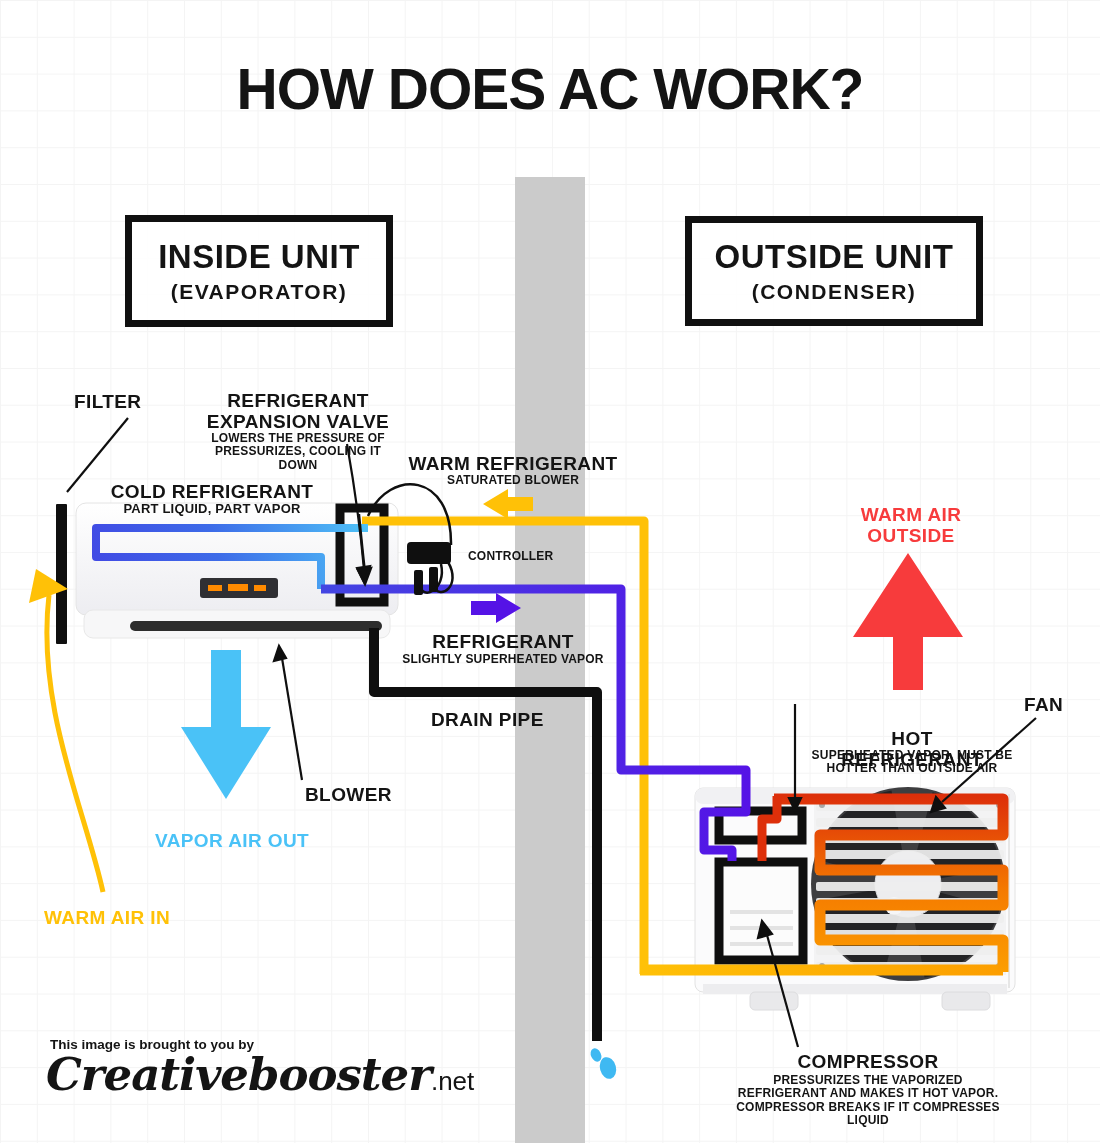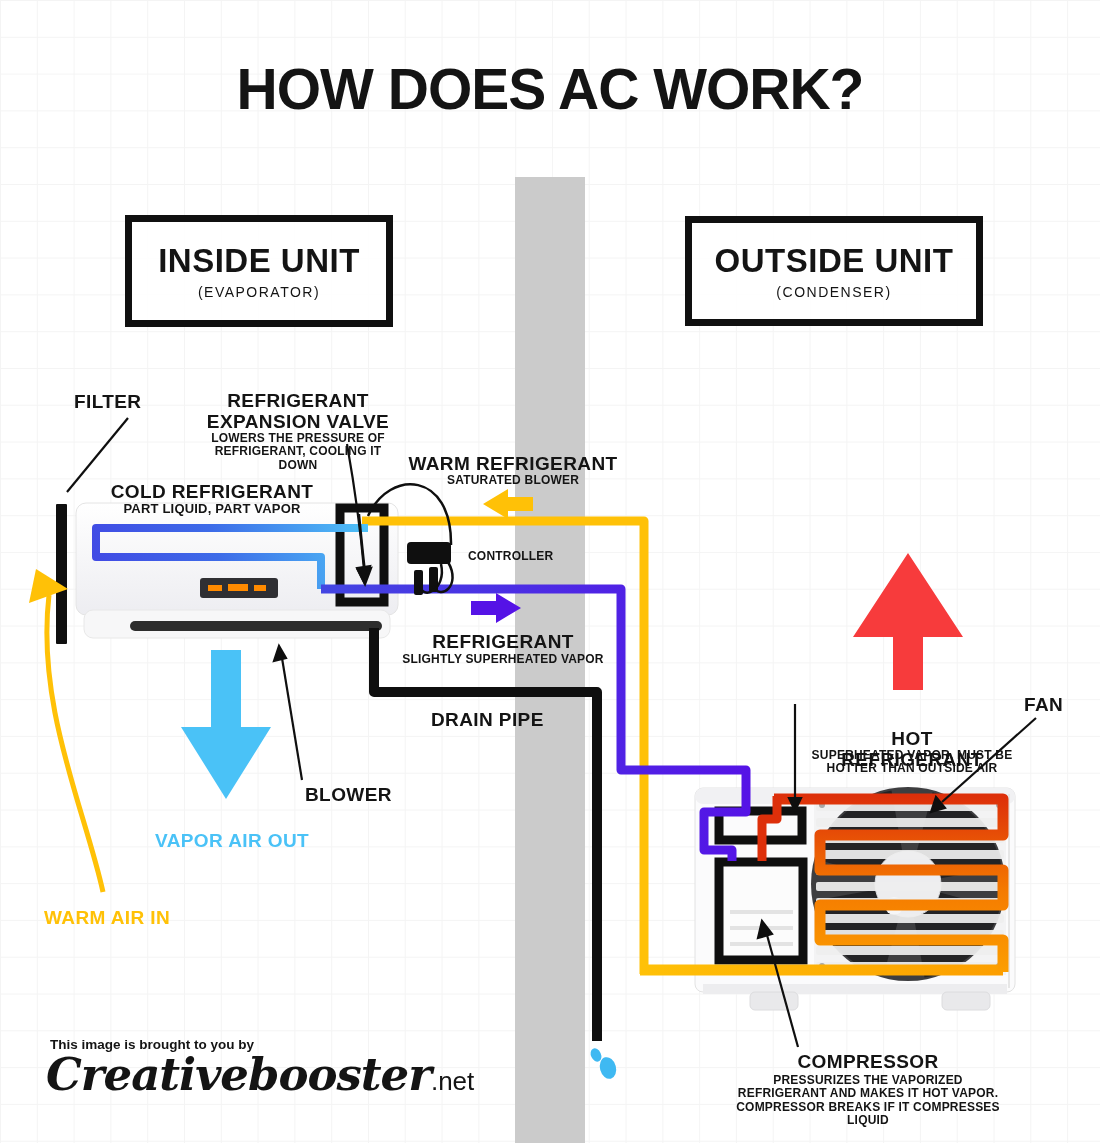--- a/index.html
+++ b/index.html
@@ -20,21 +20,21 @@
   .t12{font-size:12px;font-weight:700;letter-spacing:.2px;}
   .t13{font-size:13px;font-weight:700;letter-spacing:.2px;}
   .c-yellow{color:#FFC107;}
   .c-cyan{color:#4AC2F7;}
   .c-red{color:#F73B3C;}
   .box{
     position:absolute;border:7px solid #101010;background:rgba(255,255,255,.85);
     display:flex;flex-direction:column;align-items:center;justify-content:center;
   }
   .box .bt{font-size:33px;font-weight:700;letter-spacing:.5px;}
-  .box .bs{font-size:14px;font-weight:400;letter-spacing:1.5px;margin-top:4px;}
+  .box .bs{font-size:21px;font-weight:700;letter-spacing:1.5px;margin-top:4px;}
   .title{
     position:absolute;left:50%;transform:translateX(-50%);top:56px;
     font-size:57px;font-weight:800;letter-spacing:-1px;white-space:nowrap;
   }
   .footer-credit{position:absolute;left:50px;top:1037px;font-size:13.5px;font-weight:700;}
   .footer-logo{position:absolute;left:46px;top:1048px;white-space:nowrap;}
   .brand{font-family:"DejaVu Serif", serif;font-style:italic;font-weight:600;font-size:45px;letter-spacing:-1px;}
   .brand-suffix{font-family:"Liberation Sans", sans-serif;font-size:26px;font-weight:400;}
 </style>
 </head>
@@ -189,37 +189,38 @@
     <div class="bs">(EVAPORATOR)</div>
   </div>
   <div class="box" style="left:685px;top:216px;width:284px;height:96px;">
     <div class="bt">OUTSIDE UNIT</div>
     <div class="bs">(CONDENSER)</div>
   </div>
 
   <div class="lbl t19" style="left:74px;top:391px;">FILTER</div>
 
   <div class="lbl t19 center" style="left:298px;top:390px;width:185px;">REFRIGERANT EXPANSION VALVE</div>
-  <div class="lbl t12 center" style="left:298px;top:432px;width:200px;">LOWERS THE PRESSURE OF REFRIGERANT, COOLING IT DOWN</div>
+  <div class="lbl t12 center" style="left:298px;top:432px;width:200px;">LOWERS THE PRESSURE OF PRESSURIZES, COOLING IT DOWN</div>
 
   <div class="lbl t19 center" style="left:212px;top:481px;">COLD REFRIGERANT</div>
   <div class="lbl t13 center" style="left:212px;top:502px;">PART LIQUID, PART VAPOR</div>
 
   <div class="lbl t19 center" style="left:513px;top:453px;">WARM REFRIGERANT</div>
   <div class="lbl t12 center" style="left:513px;top:474px;">SATURATED BLOWER</div>
 
   <div class="lbl t12" style="left:468px;top:550px;">CONTROLLER</div>
 
   <div class="lbl t19 center" style="left:503px;top:631px;">REFRIGERANT</div>
   <div class="lbl t12 center" style="left:503px;top:653px;">SLIGHTLY SUPERHEATED VAPOR</div>
 
   <div class="lbl t19" style="left:431px;top:709px;">DRAIN PIPE</div>
   <div class="lbl t19" style="left:305px;top:784px;">BLOWER</div>
   <div class="lbl t19 c-cyan" style="left:155px;top:830px;">VAPOR AIR OUT</div>
   <div class="lbl t19 c-yellow" style="left:44px;top:907px;">WARM AIR IN</div>
+  <div class="lbl t19 c-red center" style="left:911px;top:504px;">WARM AIR OUTSIDE</div>
 
   <div class="lbl t19" style="left:1024px;top:694px;">FAN</div>
 
   <div class="lbl t19 center" style="left:912px;top:728px;">HOT REFRIGERANT</div>
   <div class="lbl t12 center" style="left:912px;top:749px;width:248px;">SUPERHEATED VAPOR. MUST BE HOTTER THAN OUTSIDE AIR</div>
 
   <div class="lbl t19 center" style="left:868px;top:1051px;">COMPRESSOR</div>
   <div class="lbl t12 center" style="left:868px;top:1074px;width:272px;">PRESSURIZES THE VAPORIZED REFRIGERANT AND MAKES IT HOT VAPOR. COMPRESSOR BREAKS IF IT COMPRESSES LIQUID</div>
 
   <div class="footer-credit">This image is brought to you by</div>

